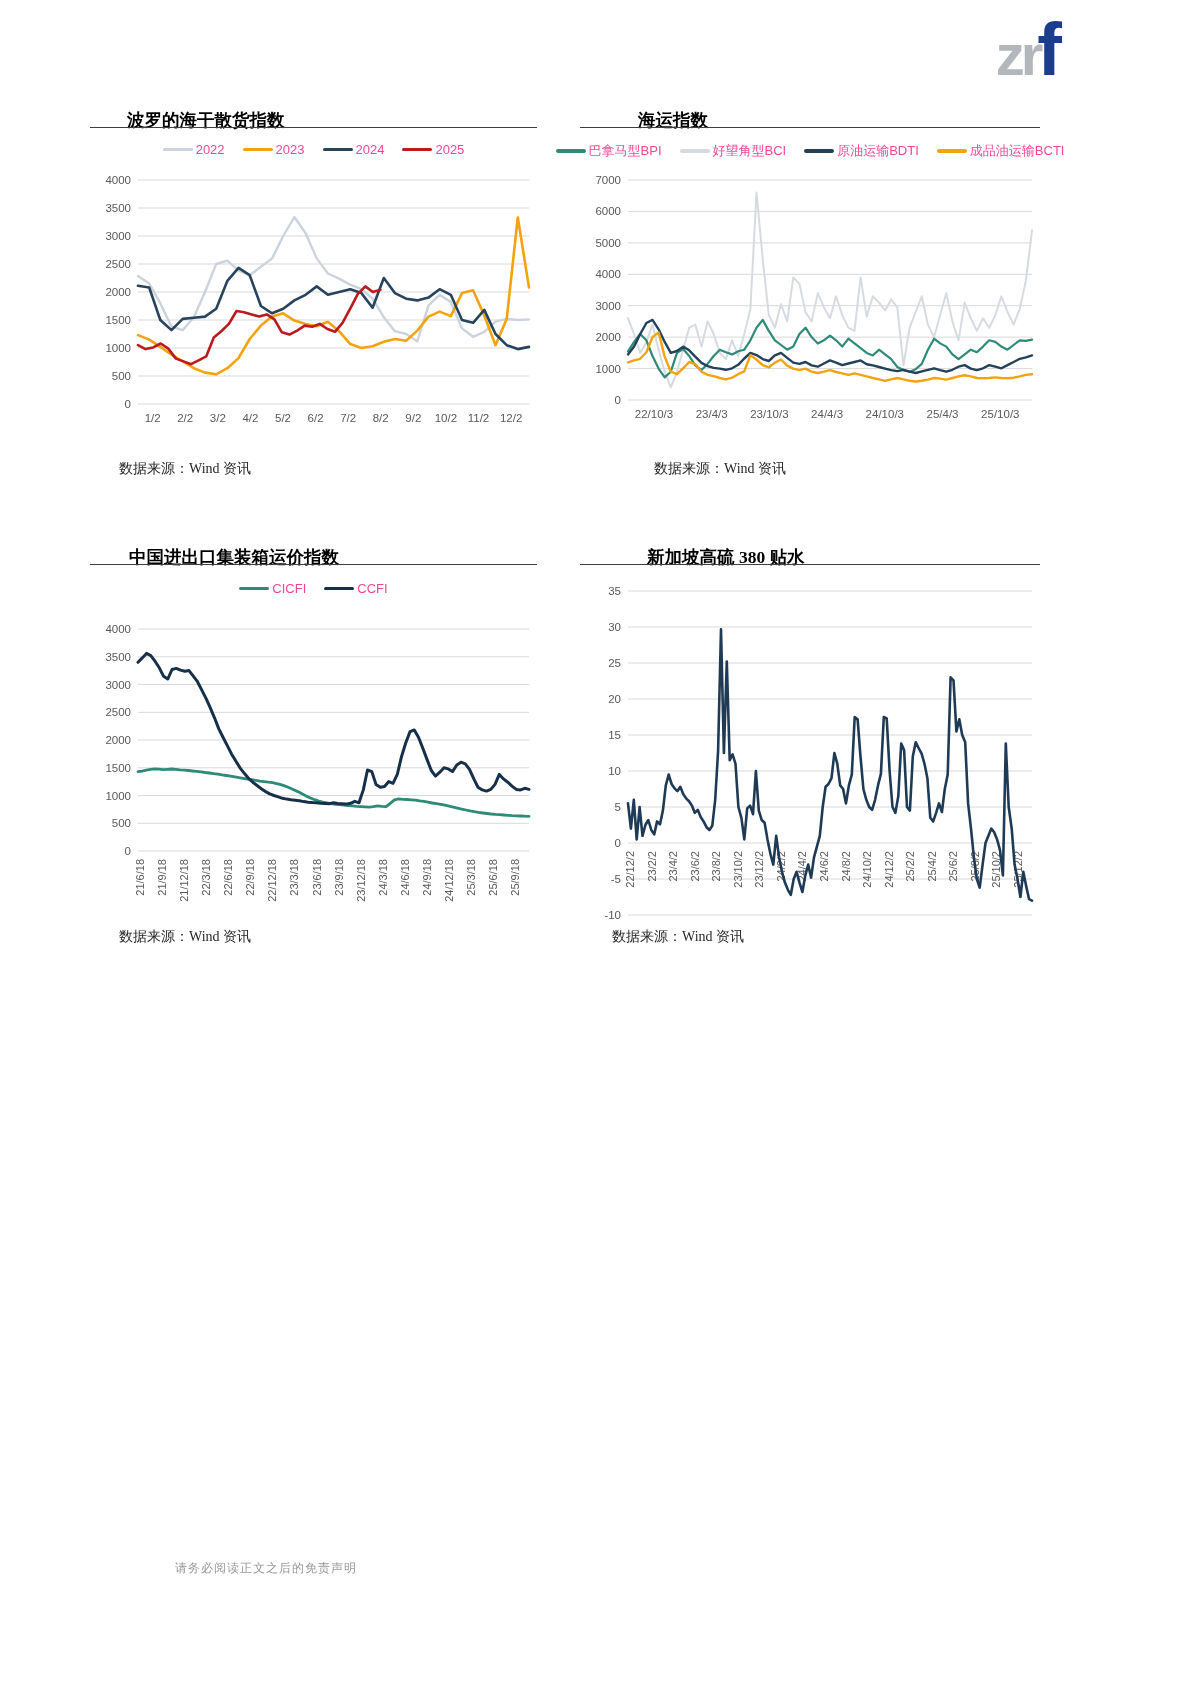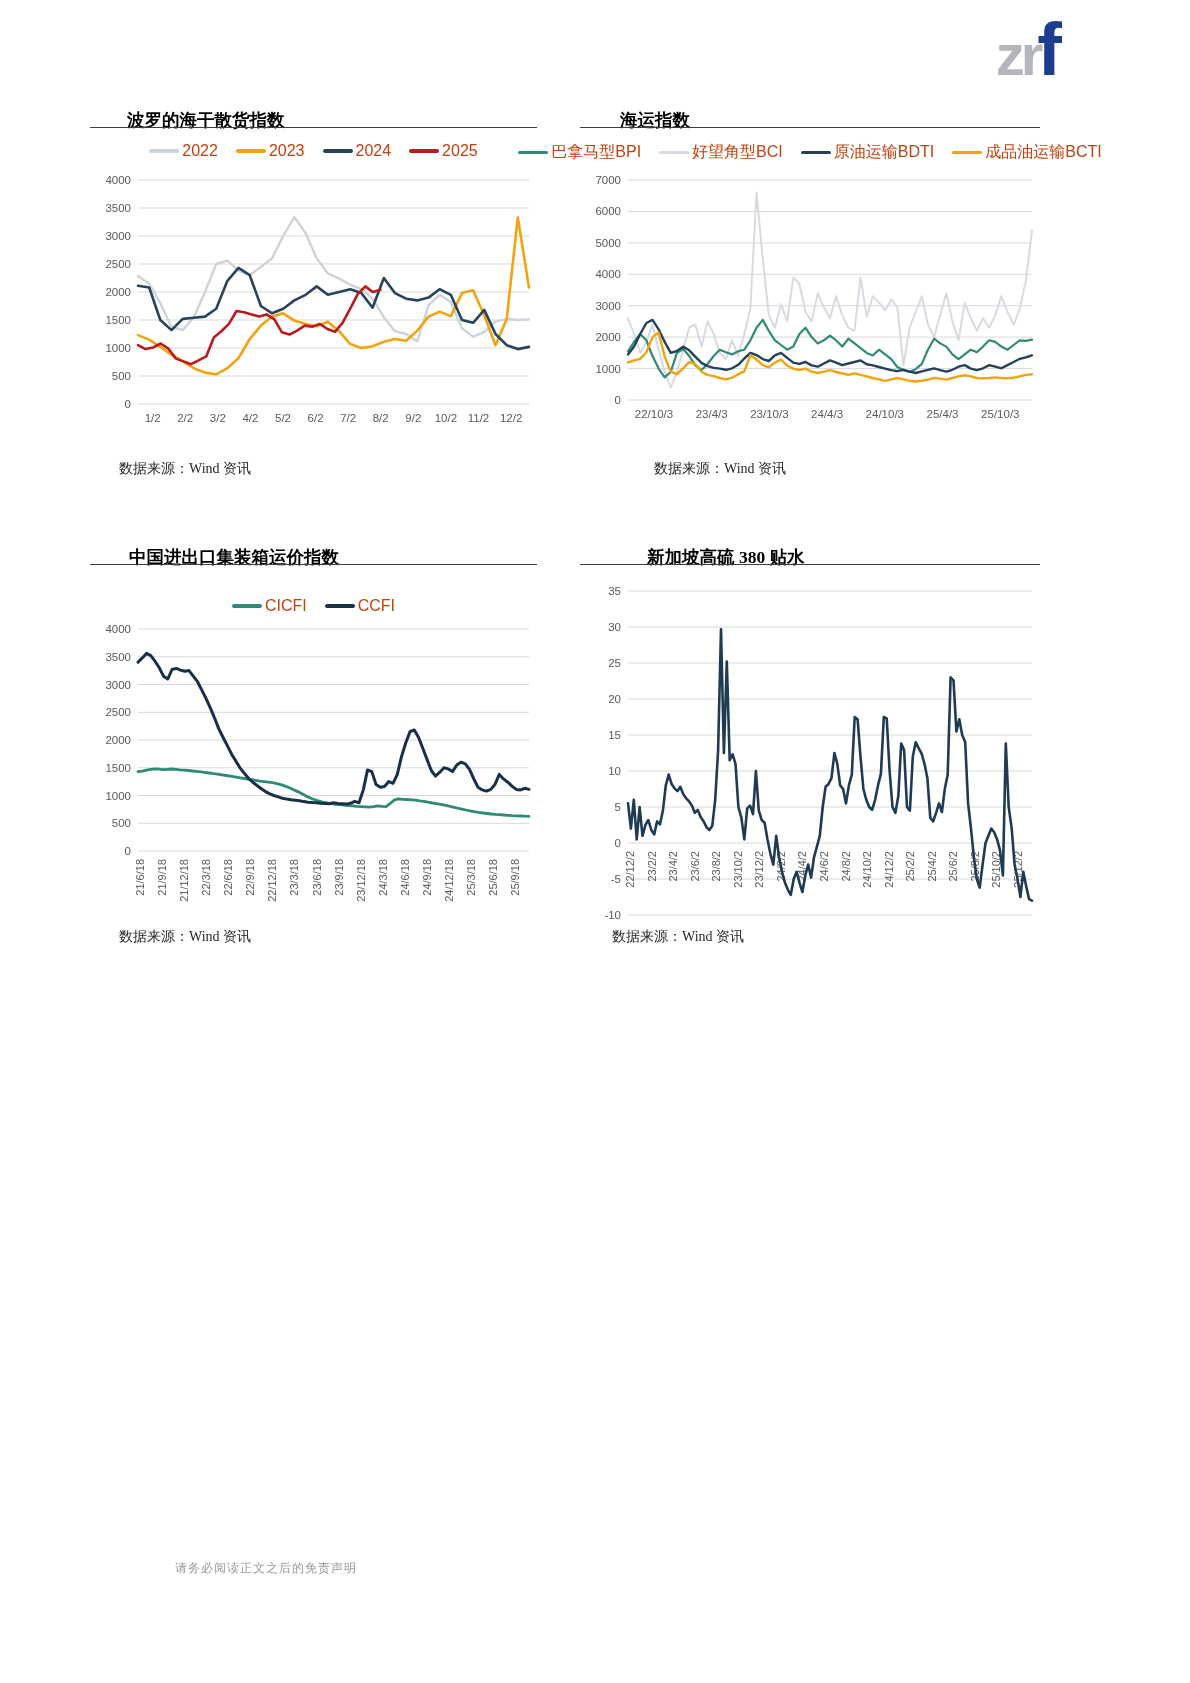--- a/index.html
+++ b/index.html
@@ -13,21 +13,21 @@
   .logo-text{padding-bottom:2px;}
   .logo-cn{font-family:"Liberation Sans","DejaVu Sans",sans-serif;font-weight:700;font-size:27px;
            color:#9ba0a6;letter-spacing:3px;line-height:1.05;}
   .logo-en{font-family:"Liberation Sans","DejaVu Sans",sans-serif;font-weight:700;font-size:10.5px;
            color:#9ba0a6;letter-spacing:1.6px;margin-top:3px;}
   
   .sec{position:absolute;}
   .sec .title{position:absolute;top:0;margin:12px;font-size:17.5px;font-weight:700;color:#000;}
   .sec .rule{position:absolute;top:31px;left:0;right:0;border-top:1.8px solid #3f3f3f;}
   .sec .legend{position:absolute;left:0;right:0;display:flex;justify-content:center;gap:18px;
-               font-family:"Liberation Sans","DejaVu Sans",sans-serif;font-size:16px;color:#c2410c;}
+               font-family:"Liberation Sans","DejaVu Sans",sans-serif;font-size:13px;color:#ec4899;}
   .legend-item{display:flex;align-items:center;gap:3px;white-space:nowrap;}
   .legend-swatch{display:inline-block;width:30px;height:3.5px;border-radius:2px;}
   .sec svg{position:absolute;left:0;}
   .sec .source{position:absolute;margin:12px;font-size:14px;color:#262626;}
   
   .footer{position:absolute;left:175px;top:1560px;font-size:12px;color:#979797;letter-spacing:1px;}
 </style>
 </head>
 <body>
 
@@ -91,21 +91,21 @@
         <text x="421.1" y="252.0" text-anchor="middle" font-family="&quot;Liberation Sans&quot;,&quot;DejaVu Sans&quot;,sans-serif" font-size="11.5" fill="#595959">12/2</text>
         <polyline points="48.0,106.0 59.2,113.6 70.3,133.2 81.5,156.7 92.7,160.1 103.9,147.2 115.0,122.0 126.2,94.0 137.4,90.6 148.5,100.7 159.7,105.2 170.9,96.8 182.1,88.4 193.2,66.0 204.4,47.0 215.6,63.2 226.7,88.4 237.9,103.5 249.1,108.6 260.3,114.7 271.4,119.2 282.6,128.7 293.8,147.2 304.9,161.2 316.1,164.0 327.3,171.3 338.5,135.4 349.6,124.8 360.8,132.1 372.0,158.4 383.1,166.8 394.3,161.8 405.5,151.7 416.7,148.9 427.8,150.0 439.0,149.4" fill="none" stroke="#ccd3dd" stroke-width="2.4" stroke-linejoin="round" stroke-linecap="round"></polyline>
         <polyline points="48.0,165.1 59.2,169.6 70.3,176.9 81.5,184.7 92.7,191.4 103.9,198.2 115.0,202.6 126.2,204.3 137.4,198.2 148.5,188.1 159.7,169.0 170.9,155.6 182.1,146.6 193.2,143.3 204.4,150.6 215.6,153.9 226.7,156.2 237.9,151.7 249.1,161.2 260.3,174.1 271.4,178.0 282.6,176.3 293.8,171.8 304.9,169.0 316.1,170.7 327.3,160.6 338.5,146.6 349.6,141.6 360.8,146.1 372.0,123.1 383.1,120.3 394.3,145.5 405.5,175.2 416.7,148.9 427.8,47.5 439.0,117.5" fill="none" stroke="#f2a30f" stroke-width="2.6" stroke-linejoin="round" stroke-linecap="round"></polyline>
         <polyline points="48.0,115.8 59.2,117.5 70.3,150.0 81.5,160.1 92.7,148.9 103.9,147.8 115.0,146.6 126.2,138.8 137.4,110.8 148.5,97.9 159.7,105.2 170.9,136.0 182.1,143.3 193.2,138.8 204.4,130.4 215.6,124.8 226.7,116.4 237.9,124.8 249.1,122.0 260.3,119.2 271.4,123.1 282.6,137.7 293.8,108.0 304.9,123.1 316.1,128.7 327.3,130.4 338.5,127.6 349.6,119.2 360.8,124.8 372.0,150.0 383.1,152.8 394.3,139.9 405.5,164.0 416.7,175.2 427.8,179.1 439.0,176.9" fill="none" stroke="#27445c" stroke-width="2.6" stroke-linejoin="round" stroke-linecap="round"></polyline>
         <polyline points="48.0,175.2 55.6,179.1 63.2,177.4 70.7,173.5 78.3,178.6 85.9,188.6 93.5,191.4 101.0,194.2 108.6,190.3 116.2,186.4 123.8,167.4 131.3,161.2 138.9,153.9 146.5,141.0 154.1,142.2 161.6,144.4 169.2,146.6 176.8,144.4 184.4,149.4 191.9,162.3 199.5,164.6 207.1,160.6 214.7,155.6 222.2,156.7 229.8,153.9 237.4,159.0 245.0,161.8 252.5,152.8 260.1,138.8 267.7,124.2 275.3,116.4 282.8,122.0 290.4,119.8" fill="none" stroke="#bb1a1e" stroke-width="2.6" stroke-linejoin="round" stroke-linecap="round"></polyline>
       </svg>
     <p class="source" style="left:17px;top:352px;">数据来源：Wind 资讯</p>
   </div>
 
   <div class="sec" style="left:580px;top:96px;width:460px;height:378px;">
-    <h3 class="title" style="left:28px;">海运指数</h3>
+    <h3 class="title" style="left:46px;">海运指数</h3>
     <div class="rule"></div>
     <div class="legend" style="top:46px;">
         <span class="legend-item">
           <span class="legend-swatch" style="background: rgb(47, 139, 119);"></span>
           <span>巴拿马型BPI</span>
         </span>
         <span class="legend-item">
           <span class="legend-swatch" style="background: rgb(214, 219, 226);"></span>
           <span>好望角型BCI</span>
         </span>
@@ -146,21 +146,21 @@
         <polyline points="48.0,181.3 54.1,171.9 60.2,164.0 66.4,170.3 72.5,186.0 78.6,198.6 84.7,207.4 90.8,201.7 97.0,182.9 103.1,179.1 109.2,186.0 115.3,195.4 121.5,200.1 127.6,193.9 133.7,186.0 139.8,179.7 145.9,182.2 152.1,184.4 158.2,181.3 164.3,179.7 170.4,170.3 176.5,157.7 182.7,149.9 188.8,160.9 194.9,170.3 201.0,175.0 207.2,179.7 213.3,176.6 219.4,164.0 225.5,157.7 231.6,167.1 237.8,173.4 243.9,170.3 250.0,165.6 256.1,170.3 262.2,176.6 268.4,168.7 274.5,173.4 280.6,178.1 286.7,182.9 292.8,185.4 299.0,179.7 305.1,184.4 311.2,189.1 317.3,197.0 323.5,200.1 329.6,201.7 335.7,199.2 341.8,193.9 347.9,179.7 354.1,168.7 360.2,173.4 366.3,176.6 372.4,184.4 378.5,189.1 384.7,184.4 390.8,179.7 396.9,182.2 403.0,176.6 409.2,170.3 415.3,171.9 421.4,176.6 427.5,179.7 433.6,175.0 439.8,170.3 445.9,170.9 452.0,169.7" fill="none" stroke="#2f8b77" stroke-width="2.2" stroke-linejoin="round" stroke-linecap="round"></polyline>
         <polyline points="48.0,184.4 54.1,176.6 60.2,164.0 66.4,153.0 72.5,149.9 78.6,159.3 84.7,171.9 90.8,182.9 97.0,181.0 103.1,176.6 109.2,180.3 115.3,186.6 121.5,192.9 127.6,196.1 133.7,197.9 139.8,198.6 145.9,199.8 152.1,198.3 158.2,194.8 164.3,188.5 170.4,182.9 176.5,185.1 182.7,189.1 188.8,191.0 194.9,185.4 201.0,182.9 207.2,187.9 213.3,192.6 219.4,193.9 225.5,192.0 231.6,195.4 237.8,196.7 243.9,193.5 250.0,190.4 256.1,192.6 262.2,195.1 268.4,193.5 274.5,192.0 280.6,190.4 286.7,194.2 292.8,195.4 299.0,197.0 305.1,198.6 311.2,200.1 317.3,201.1 323.5,199.8 329.6,201.7 335.7,203.0 341.8,201.4 347.9,199.8 354.1,198.3 360.2,200.1 366.3,201.7 372.4,199.8 378.5,196.7 384.7,195.1 390.8,198.6 396.9,200.1 403.0,198.3 409.2,195.1 415.3,196.7 421.4,198.3 427.5,195.1 433.6,192.0 439.8,188.8 445.9,187.3 452.0,185.4" fill="none" stroke="#24415a" stroke-width="2.4" stroke-linejoin="round" stroke-linecap="round"></polyline>
         <polyline points="48.0,192.3 54.1,190.4 60.2,188.8 66.4,182.2 72.5,167.1 78.6,162.4 84.7,186.6 90.8,201.7 97.0,204.2 103.1,198.3 109.2,192.0 115.3,194.2 121.5,201.7 127.6,204.9 133.7,206.1 139.8,208.0 145.9,209.3 152.1,207.7 158.2,204.2 164.3,201.4 170.4,185.1 176.5,189.5 182.7,195.1 188.8,197.3 194.9,192.6 201.0,189.5 207.2,195.7 213.3,198.6 219.4,200.1 225.5,198.6 231.6,201.7 237.8,203.0 243.9,201.7 250.0,200.1 256.1,202.0 262.2,203.3 268.4,204.9 274.5,203.3 280.6,204.9 286.7,206.4 292.8,208.0 299.0,209.3 305.1,210.8 311.2,209.3 317.3,208.0 323.5,209.3 329.6,210.8 335.7,211.5 341.8,210.8 347.9,209.6 354.1,208.0 360.2,208.6 366.3,209.6 372.4,208.0 378.5,206.4 384.7,205.2 390.8,206.4 396.9,208.0 403.0,208.3 409.2,208.0 415.3,207.4 421.4,208.0 427.5,208.3 433.6,207.7 439.8,206.4 445.9,204.9 452.0,204.2" fill="none" stroke="#f2a30f" stroke-width="2.4" stroke-linejoin="round" stroke-linecap="round"></polyline>
       </svg>
     <p class="source" style="left:62px;top:352px;">数据来源：Wind 资讯</p>
   </div>
 
   <div class="sec" style="left:90px;top:533px;width:447px;height:400px;">
     <h3 class="title" style="left:27px;">中国进出口集装箱运价指数</h3>
     <div class="rule"></div>
-    <div class="legend" style="top:64px;align-items:center;">
+    <div class="legend" style="top:48px;align-items:center;">
         <span class="legend-item">
           <span class="legend-swatch" style="background: rgb(47, 139, 119);"></span>
           <span>CICFI</span>
         </span>
         <span class="legend-item">
           <span class="legend-swatch" style="background: rgb(23, 48, 74);"></span>
           <span>CCFI</span>
         </span>
       </div>
     <svg class="chart" style="top:86px;" width="447" height="290">

